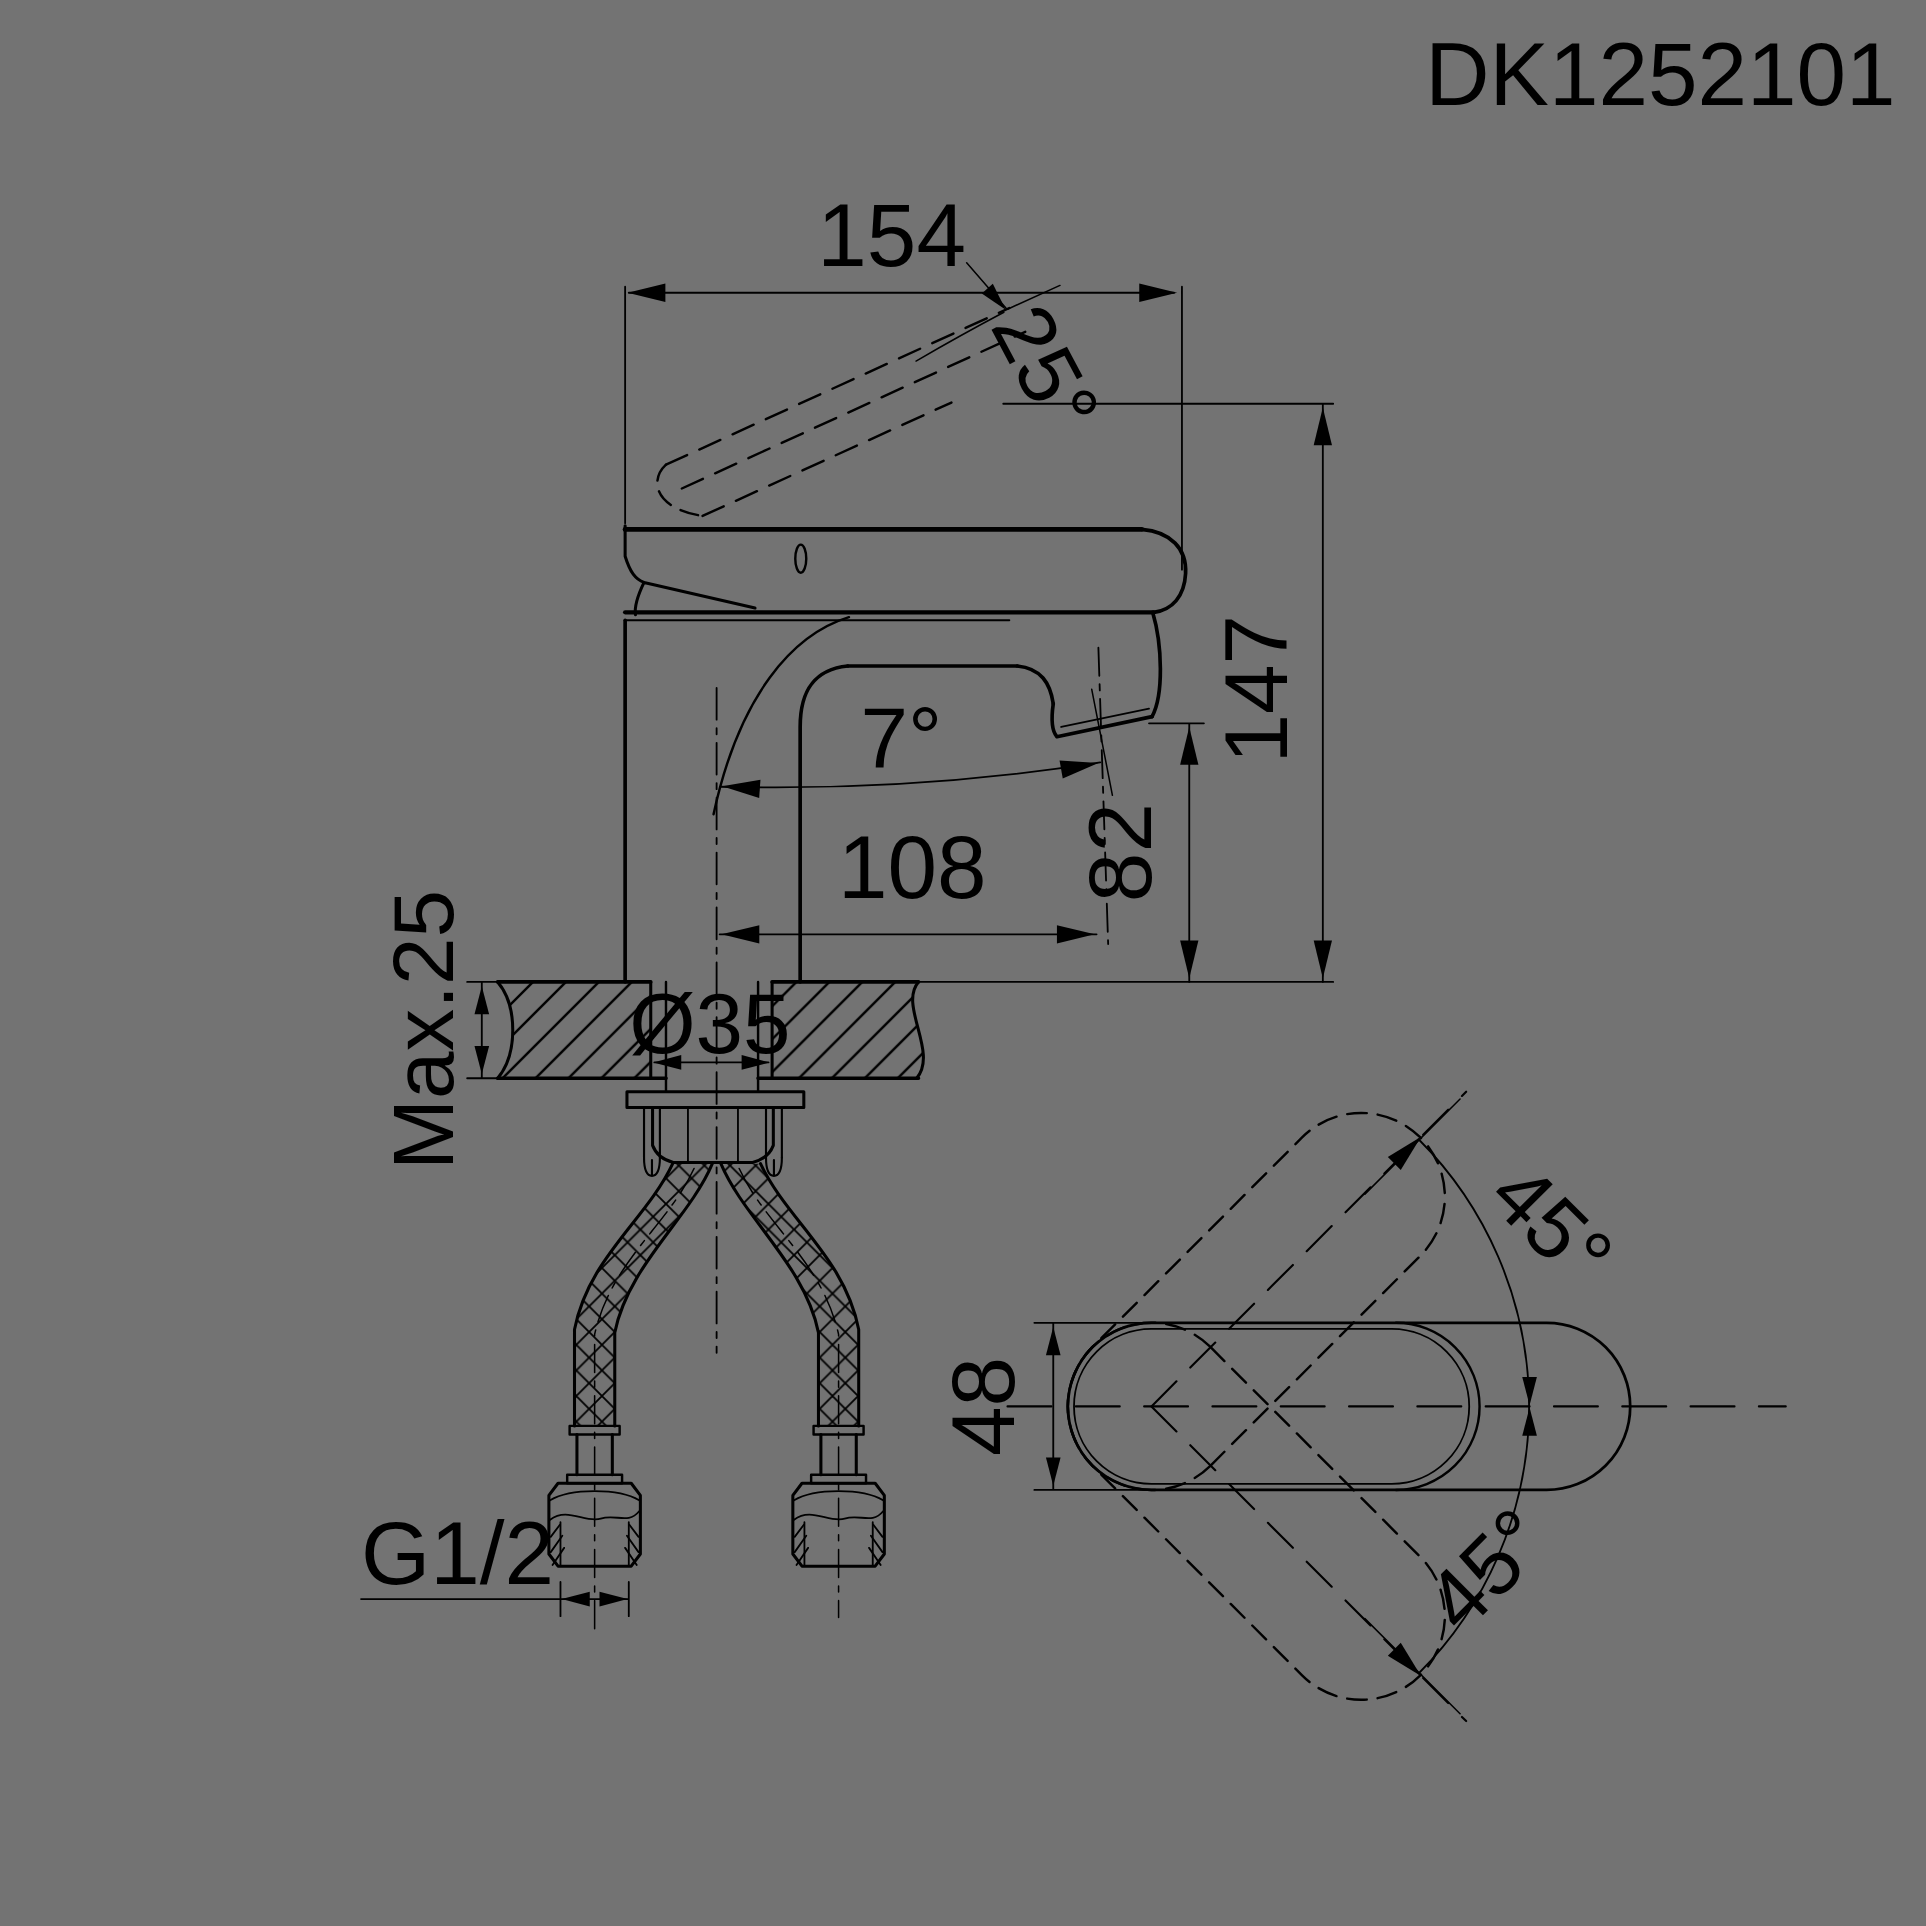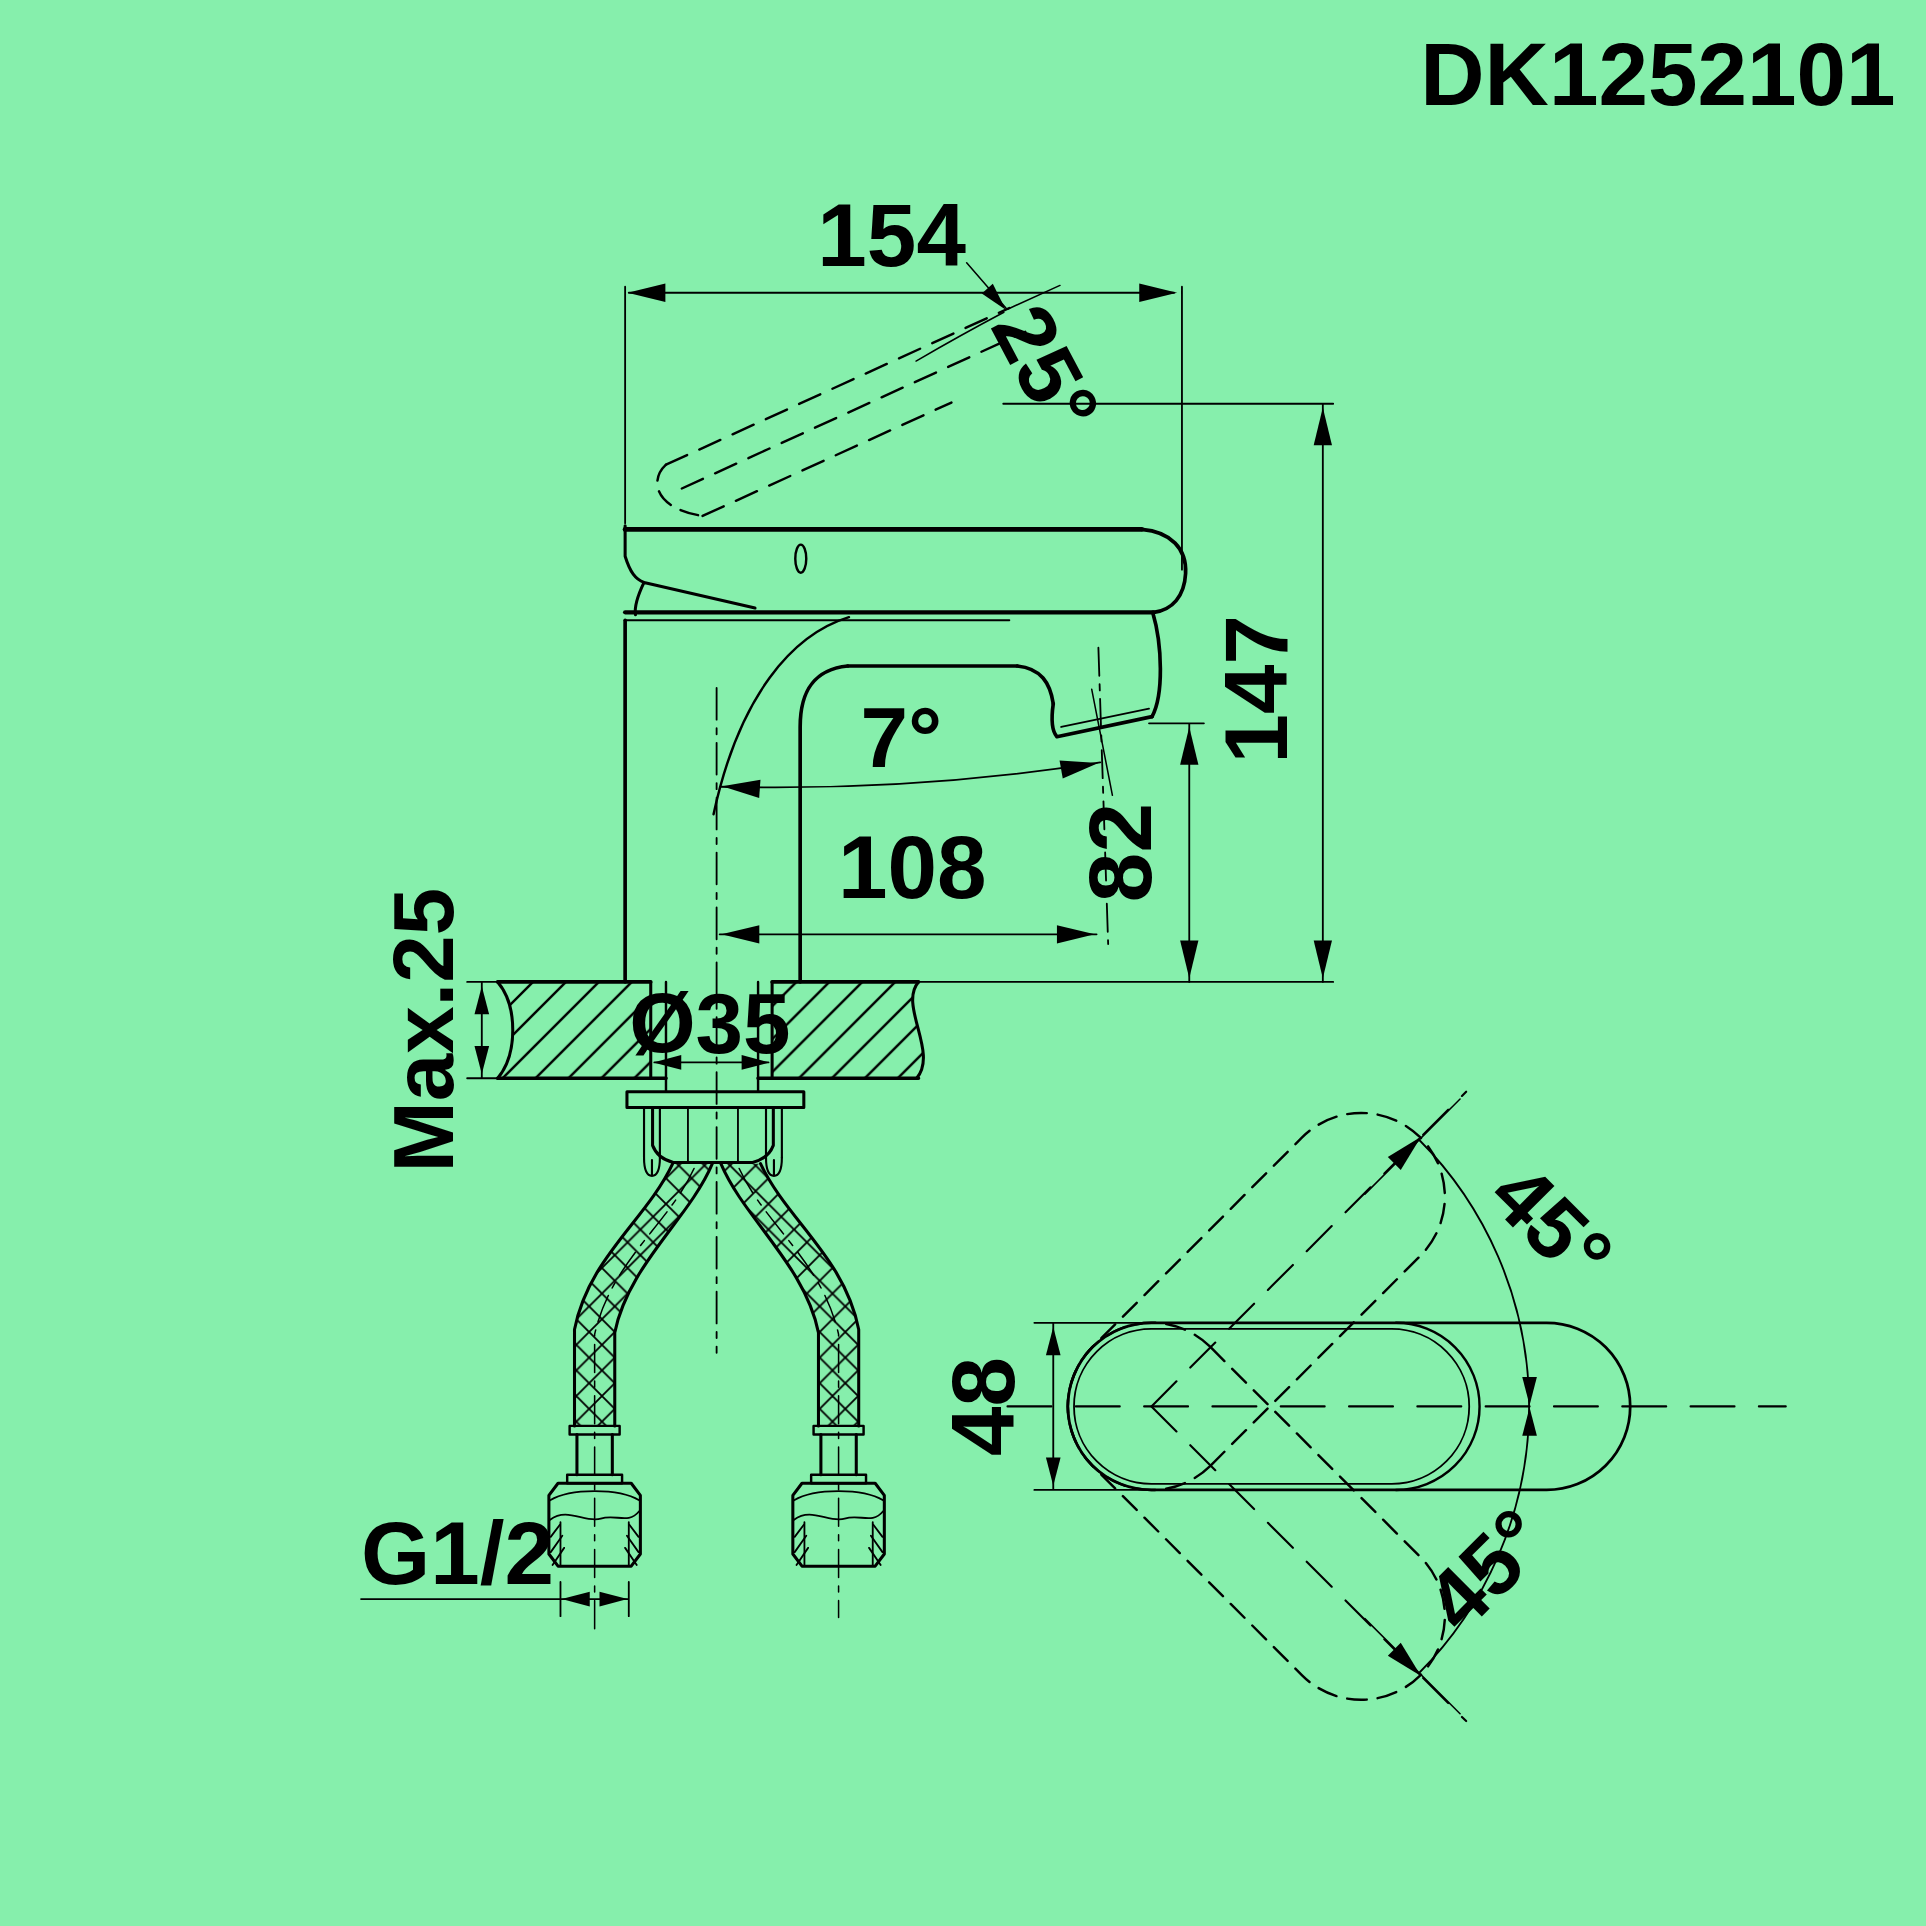--- a/index.html
+++ b/index.html
@@ -1,16 +1,16 @@
 <!DOCTYPE html>
 <html style="font-size:9.8px"><head>
 <meta charset="utf-8">
 <style>
   html,body{margin:0;padding:0;background:#ffffff;}
-  #canvas{position:relative;width:1926px;height:1926px;background:#86efac;overflow:hidden;font-weight:bold;}
+  #canvas{position:relative;width:1926px;height:1926px;background:#737373;overflow:hidden;}
   svg{display:block;}
   .ln{fill:none;stroke:#000;stroke-linecap:round;stroke-linejoin:round;}
   .lbl{font-family:"Liberation Sans","DejaVu Sans",sans-serif;fill:#000;}
   .arw{fill:#000;stroke:none;}
 </style>
 </head>
 <body>
 
 <div id="canvas">
 <svg width="1926" height="1926" viewBox="0 0 3158 3158" xmlns="http://www.w3.org/2000/svg">

